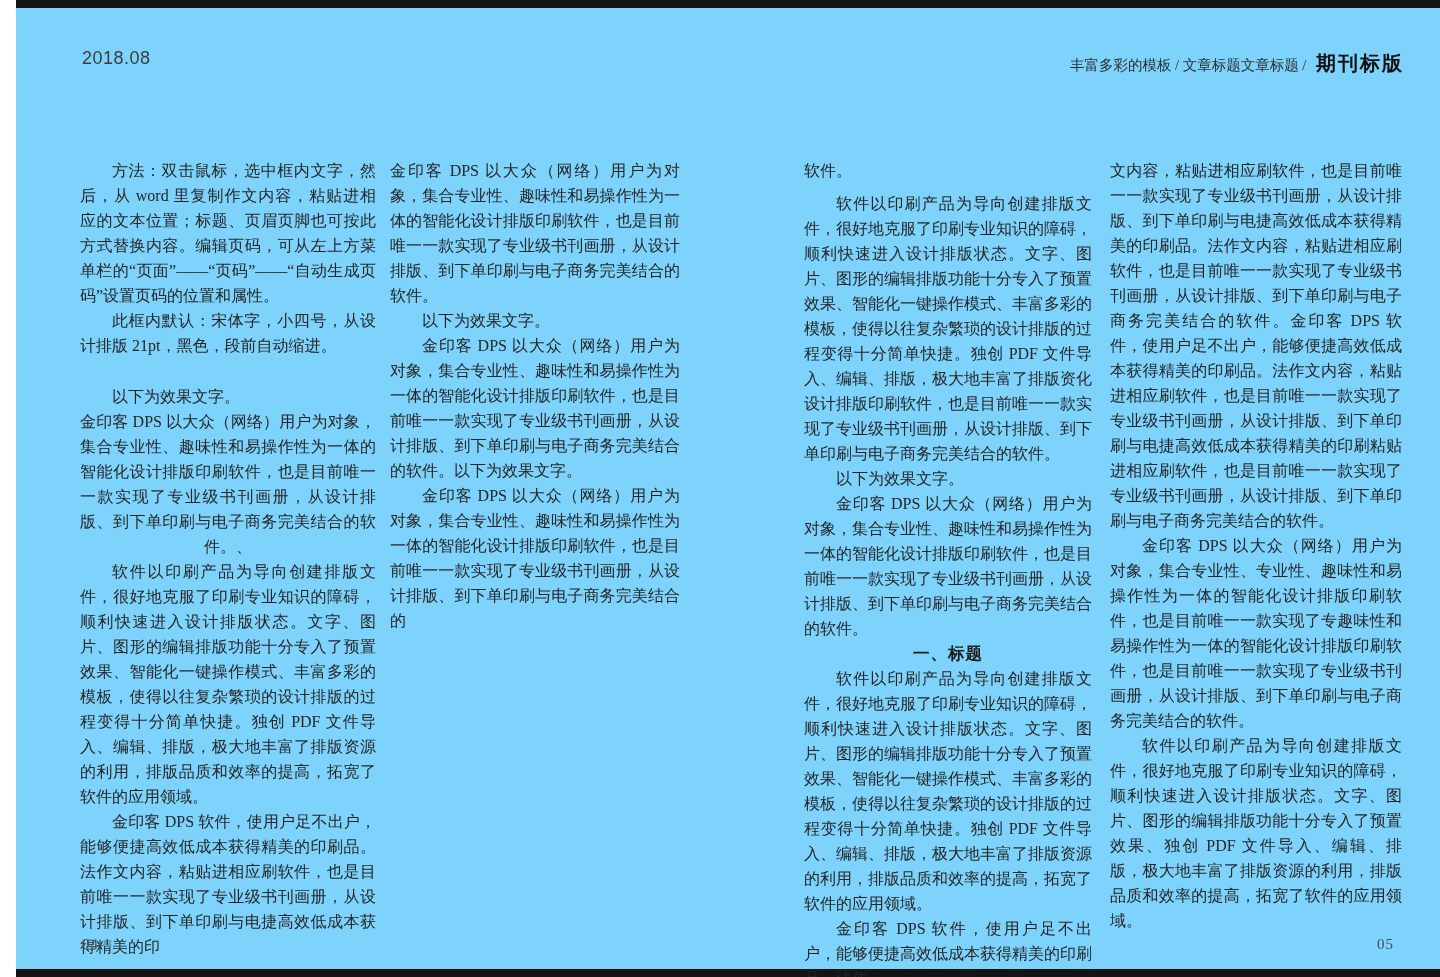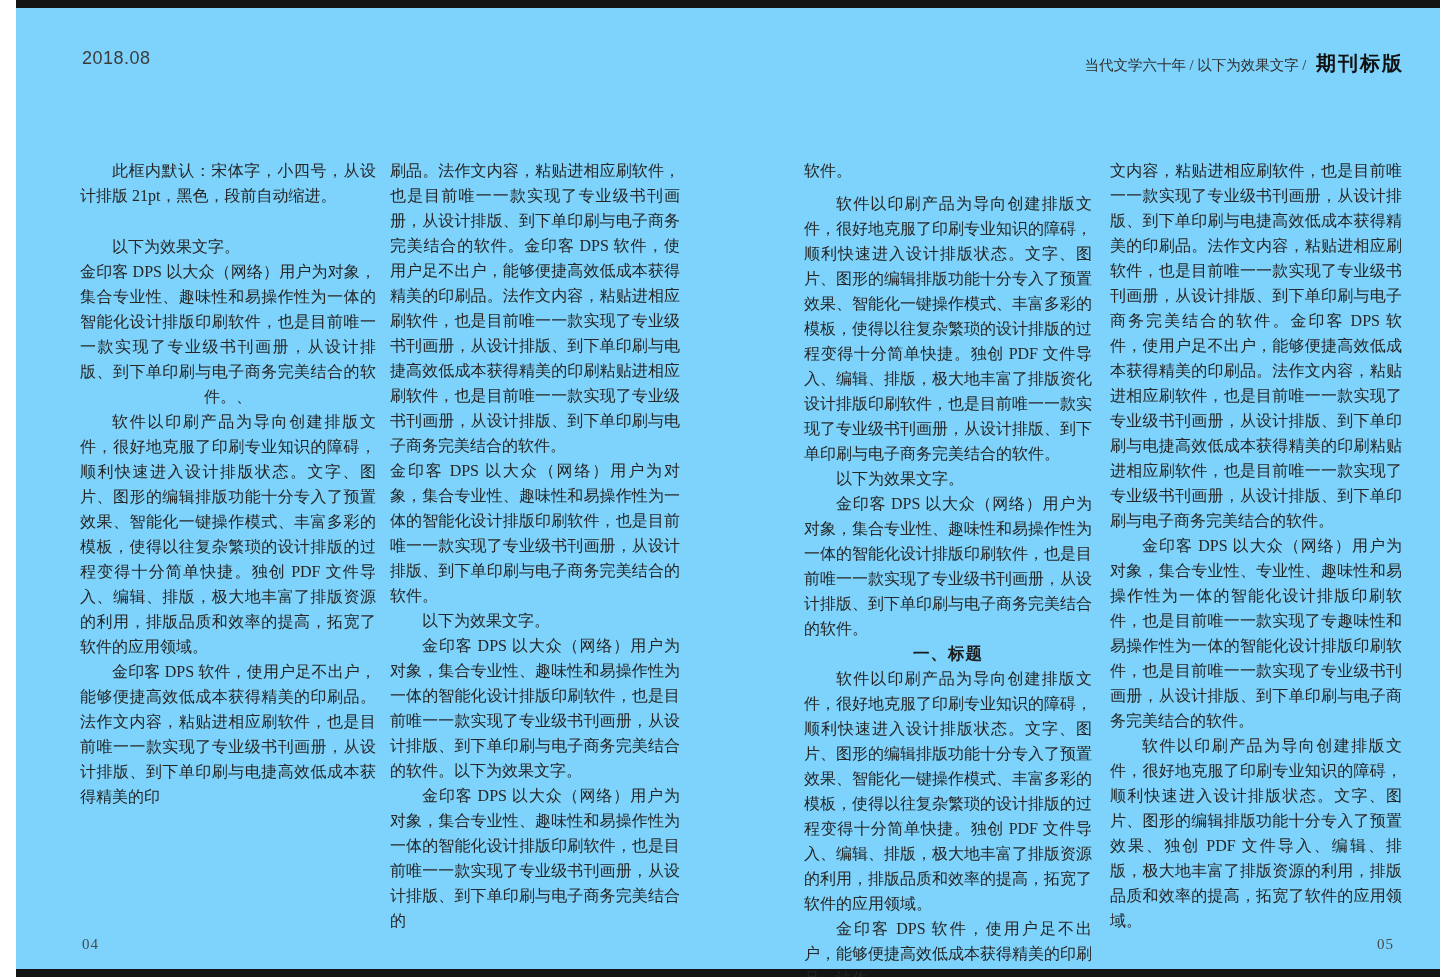--- a/index.html
+++ b/index.html
@@ -66,34 +66,34 @@
 <body>
 
 <div class="sheet">
 
   <div class="edge top"></div>
   <div class="edge bottom"></div>
 
   <div class="hdr-left">2018.08</div>
 
   <div class="hdr-right">
-    <span>当代文学六十年 / 以下为效果文字 /</span>
+    <span>丰富多彩的模板 / 文章标题文章标题 /</span>
     <span class="script">期刊标版</span>
   </div>
 
   <div class="col col1">
+    <p class="indent">方法：双击鼠标，选中框内文字，然后，从 word 里复制作文内容，粘贴进相应的文本位置；标题、页眉页脚也可按此方式替换内容。编辑页码，可从左上方菜单栏的“页面”——“页码”——“自动生成页码”设置页码的位置和属性。</p>
     <p class="indent">此框内默认：宋体字，小四号，从设计排版 21pt，黑色，段前自动缩进。</p>
     <p class="indent gap">以下为效果文字。</p>
     <p class="center-last">金印客 DPS 以大众（网络）用户为对象，集合专业性、趣味性和易操作性为一体的智能化设计排版印刷软件，也是目前唯一一款实现了专业级书刊画册，从设计排版、到下单印刷与电子商务完美结合的软件。、</p>
     <p class="indent">软件以印刷产品为导向创建排版文件，很好地克服了印刷专业知识的障碍，顺利快速进入设计排版状态。文字、图片、图形的编辑排版功能十分专入了预置效果、智能化一键操作模式、丰富多彩的模板，使得以往复杂繁琐的设计排版的过程变得十分简单快捷。独创 PDF 文件导入、编辑、排版，极大地丰富了排版资源的利用，排版品质和效率的提高，拓宽了软件的应用领域。</p>
     <p class="indent">金印客 DPS 软件，使用户足不出户，能够便捷高效低成本获得精美的印刷品。法作文内容，粘贴进相应刷软件，也是目前唯一一款实现了专业级书刊画册，从设计排版、到下单印刷与电捷高效低成本获得精美的印</p>
   </div>
 
   <div class="col col2">
-    <p>刷品。法作文内容，粘贴进相应刷软件，也是目前唯一一款实现了专业级书刊画册，从设计排版、到下单印刷与电子商务完美结合的软件。金印客 DPS 软件，使用户足不出户，能够便捷高效低成本获得精美的印刷品。法作文内容，粘贴进相应刷软件，也是目前唯一一款实现了专业级书刊画册，从设计排版、到下单印刷与电捷高效低成本获得精美的印刷粘贴进相应刷软件，也是目前唯一一款实现了专业级书刊画册，从设计排版、到下单印刷与电子商务完美结合的软件。</p>
     <p>金印客 DPS 以大众（网络）用户为对象，集合专业性、趣味性和易操作性为一体的智能化设计排版印刷软件，也是目前唯一一款实现了专业级书刊画册，从设计排版、到下单印刷与电子商务完美结合的软件。</p>
     <p class="indent">以下为效果文字。</p>
     <p class="indent">金印客 DPS 以大众（网络）用户为对象，集合专业性、趣味性和易操作性为一体的智能化设计排版印刷软件，也是目前唯一一款实现了专业级书刊画册，从设计排版、到下单印刷与电子商务完美结合的软件。以下为效果文字。</p>
     <p class="indent">金印客 DPS 以大众（网络）用户为对象，集合专业性、趣味性和易操作性为一体的智能化设计排版印刷软件，也是目前唯一一款实现了专业级书刊画册，从设计排版、到下单印刷与电子商务完美结合的</p>
   </div>
 
   <div class="col col3">
     <p>软件。</p>
     <p class="indent gap-sm">软件以印刷产品为导向创建排版文件，很好地克服了印刷专业知识的障碍，顺利快速进入设计排版状态。文字、图片、图形的编辑排版功能十分专入了预置效果、智能化一键操作模式、丰富多彩的模板，使得以往复杂繁琐的设计排版的过程变得十分简单快捷。独创 PDF 文件导入、编辑、排版，极大地丰富了排版资化设计排版印刷软件，也是目前唯一一款实现了专业级书刊画册，从设计排版、到下单印刷与电子商务完美结合的软件。</p>
     <p class="indent">以下为效果文字。</p>

